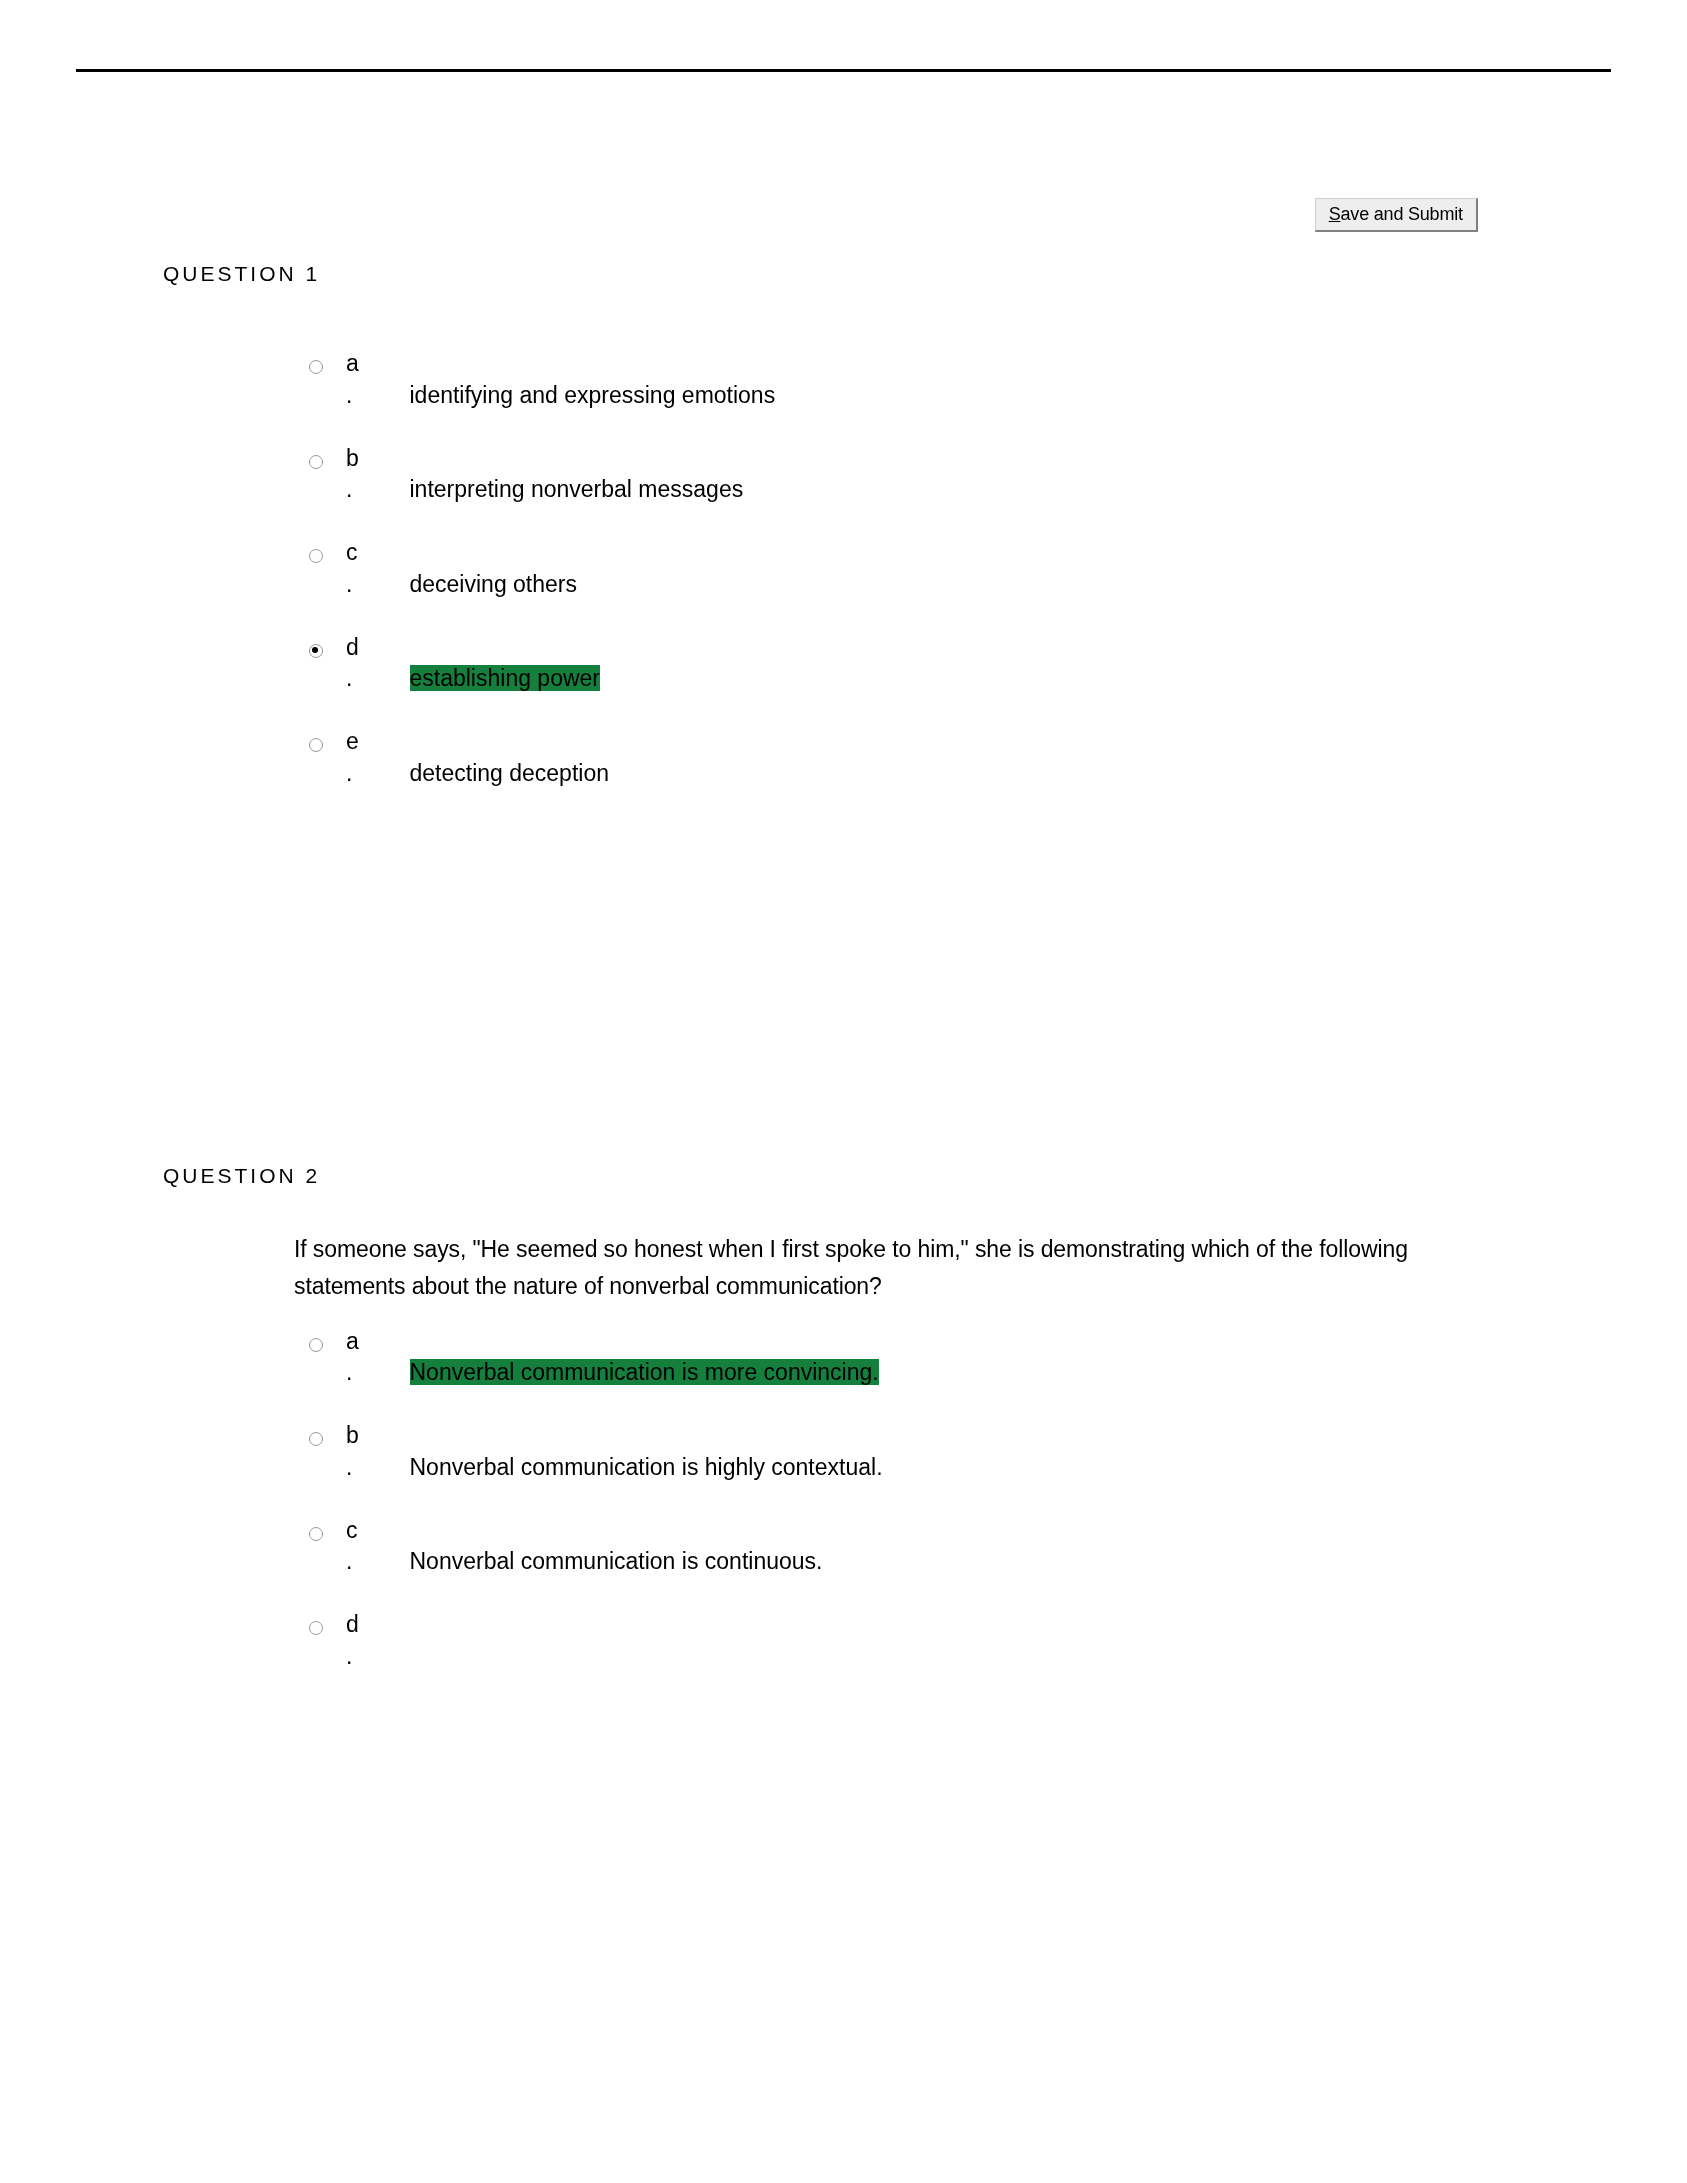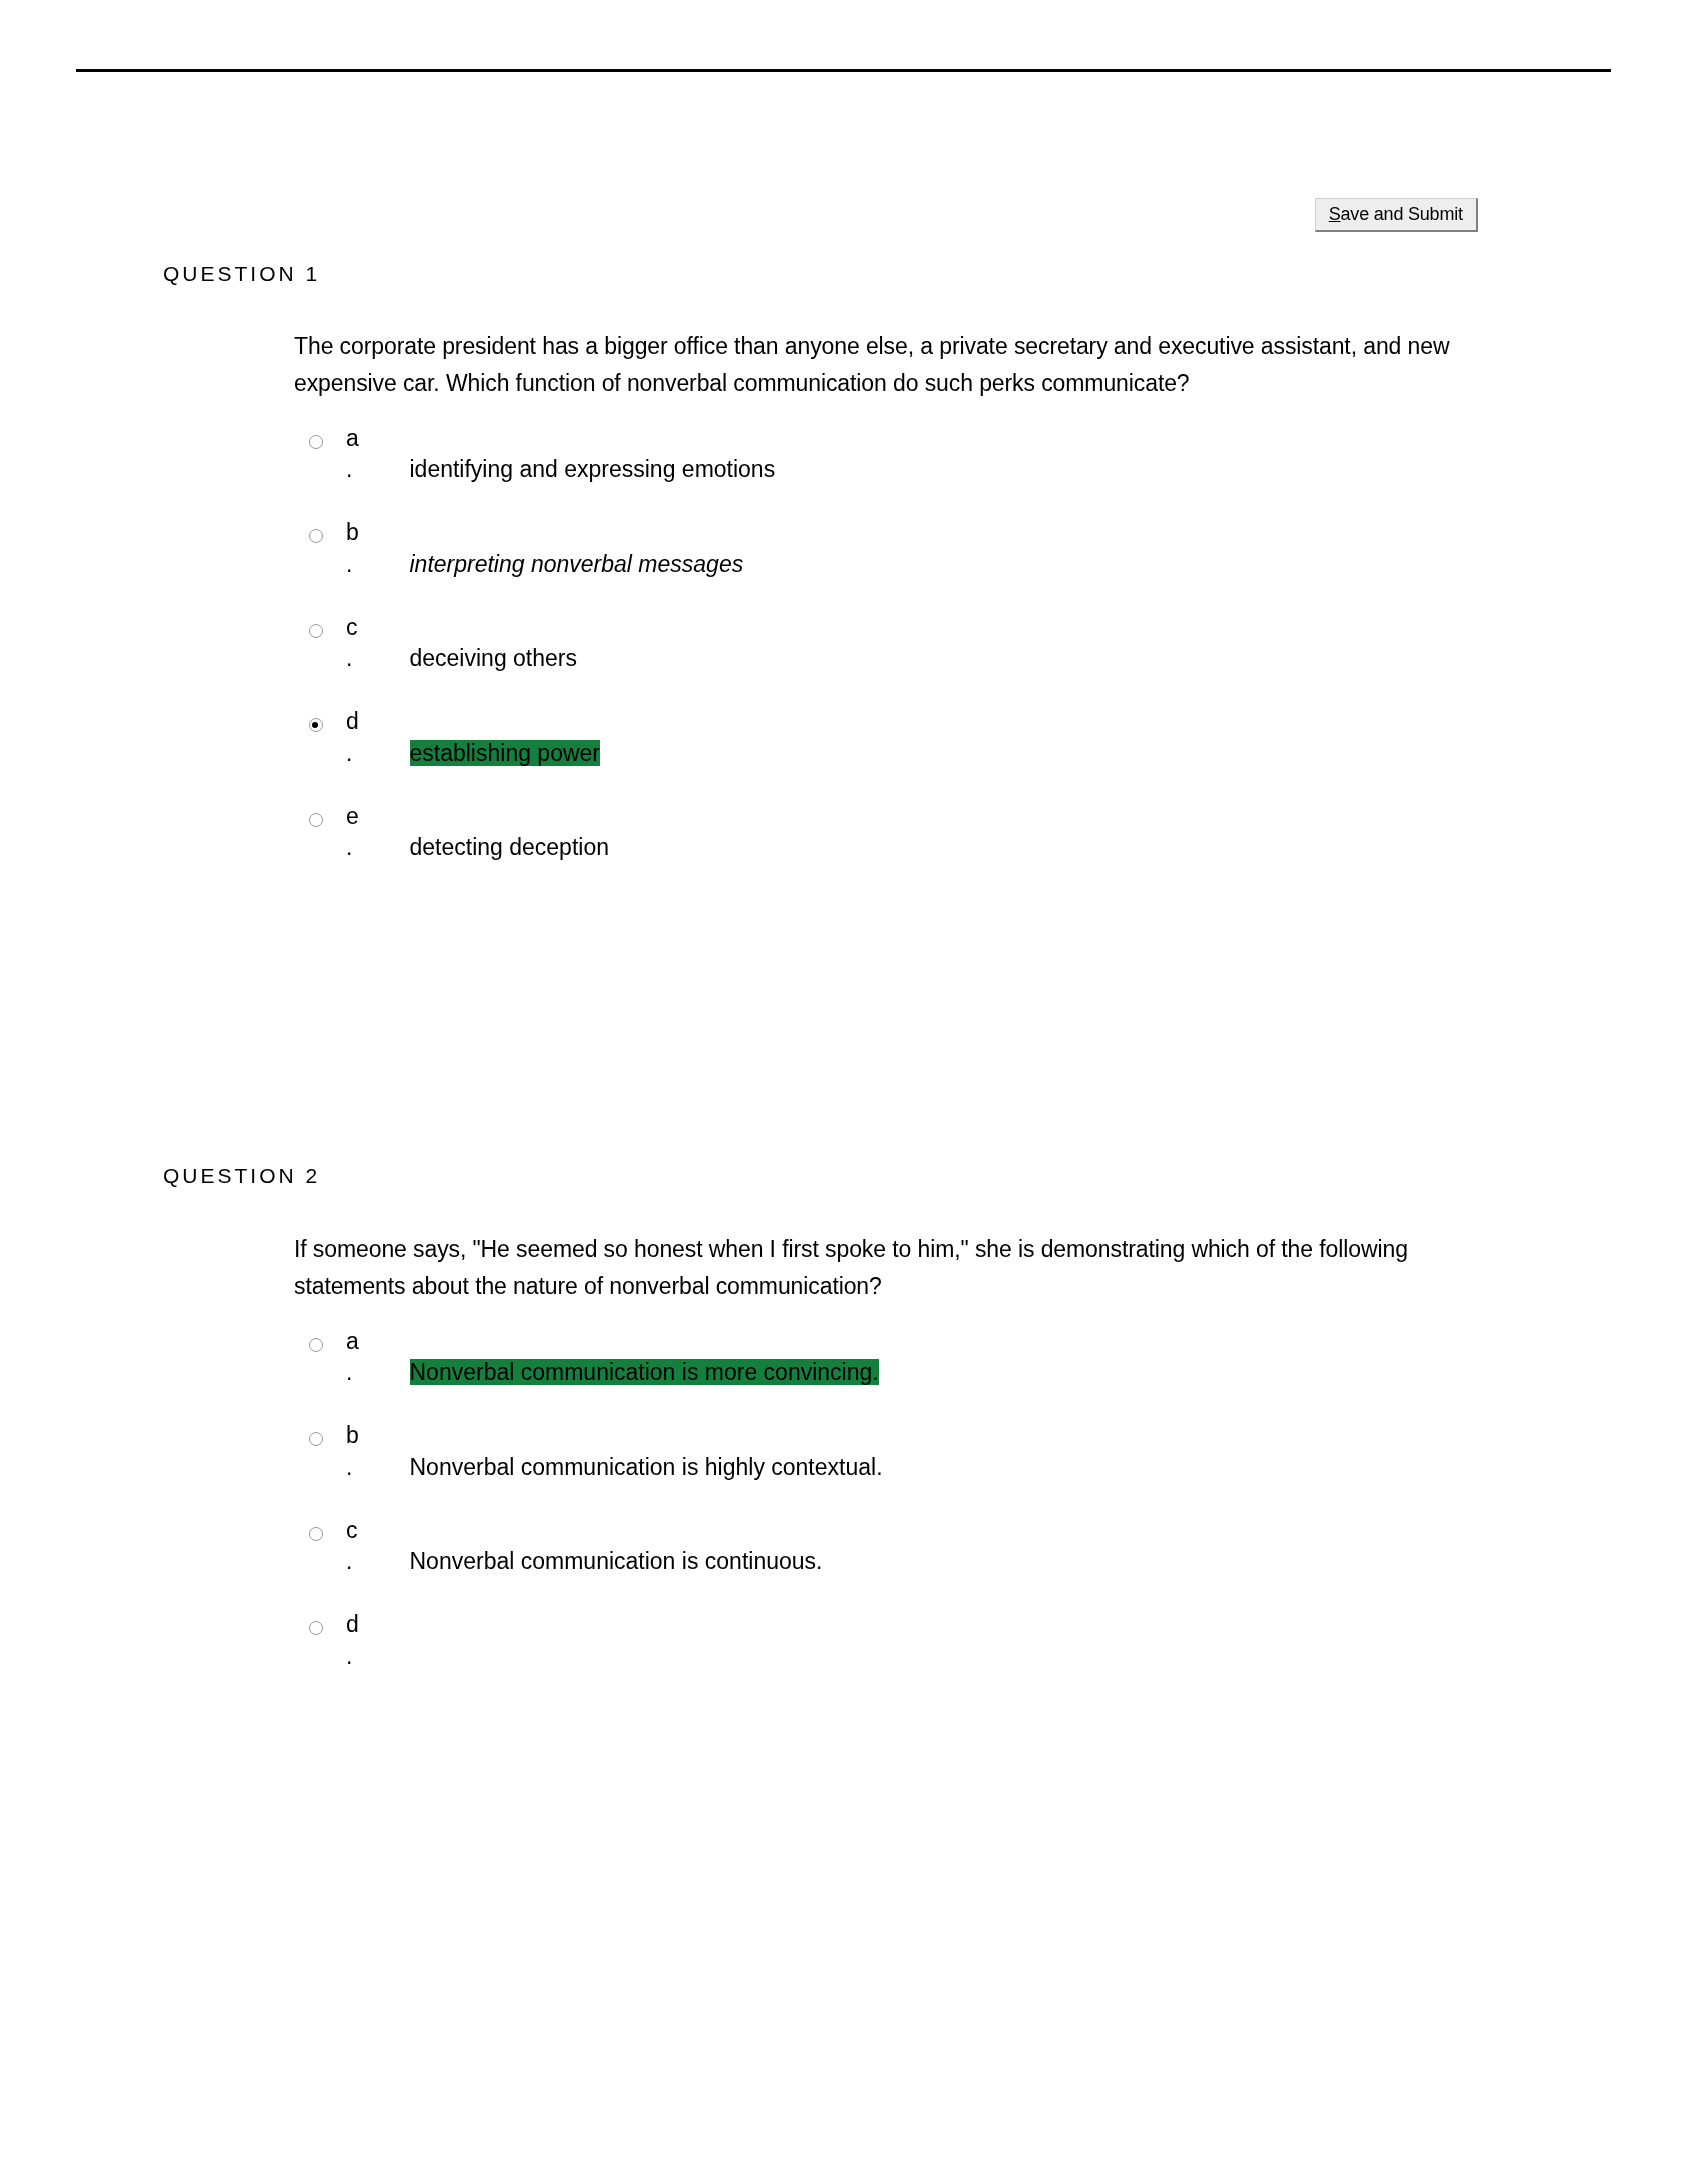--- a/index.html
+++ b/index.html
@@ -156,38 +156,37 @@
 
   <div class="top-rule"></div>
 
   <div class="submit-bar">
     <button class="submit-btn"><span class="accel">S</span><span>ave and Submit</span></button>
   </div>
 
   <div class="question-block" style="top:262px;">
     <div class="q-heading">QUESTION 1</div>
     <div class="q-body" style="top:66px;">
-      <div class="q-text">The corporate president has a bigger office than anyone else, a private secretary and executive assistant, and new expensive car. Which function of nonverbal communication do such perks communicate?</div>
       <div class="options">
 
         <div class="option">
           <span class="radio"></span>
           <span class="opt-letter">a</span>
           <span class="opt-text-row">
             <span class="opt-dot">.</span>
             <span class="opt-text" style="max-width:370px;"><span>identifying and expressing emotions</span></span>
           </span>
         </div>
 
         <div class="option">
           <span class="radio"></span>
           <span class="opt-letter">b</span>
           <span class="opt-text-row">
             <span class="opt-dot">.</span>
-            <span class="opt-text" style="max-width:370px;font-style:italic;"><span>interpreting nonverbal messages</span></span>
+            <span class="opt-text" style="max-width:370px;"><span>interpreting nonverbal messages</span></span>
           </span>
         </div>
 
         <div class="option">
           <span class="radio"></span>
           <span class="opt-letter">c</span>
           <span class="opt-text-row">
             <span class="opt-dot">.</span>
             <span class="opt-text" style="max-width:370px;"><span>deceiving others</span></span>
           </span>

